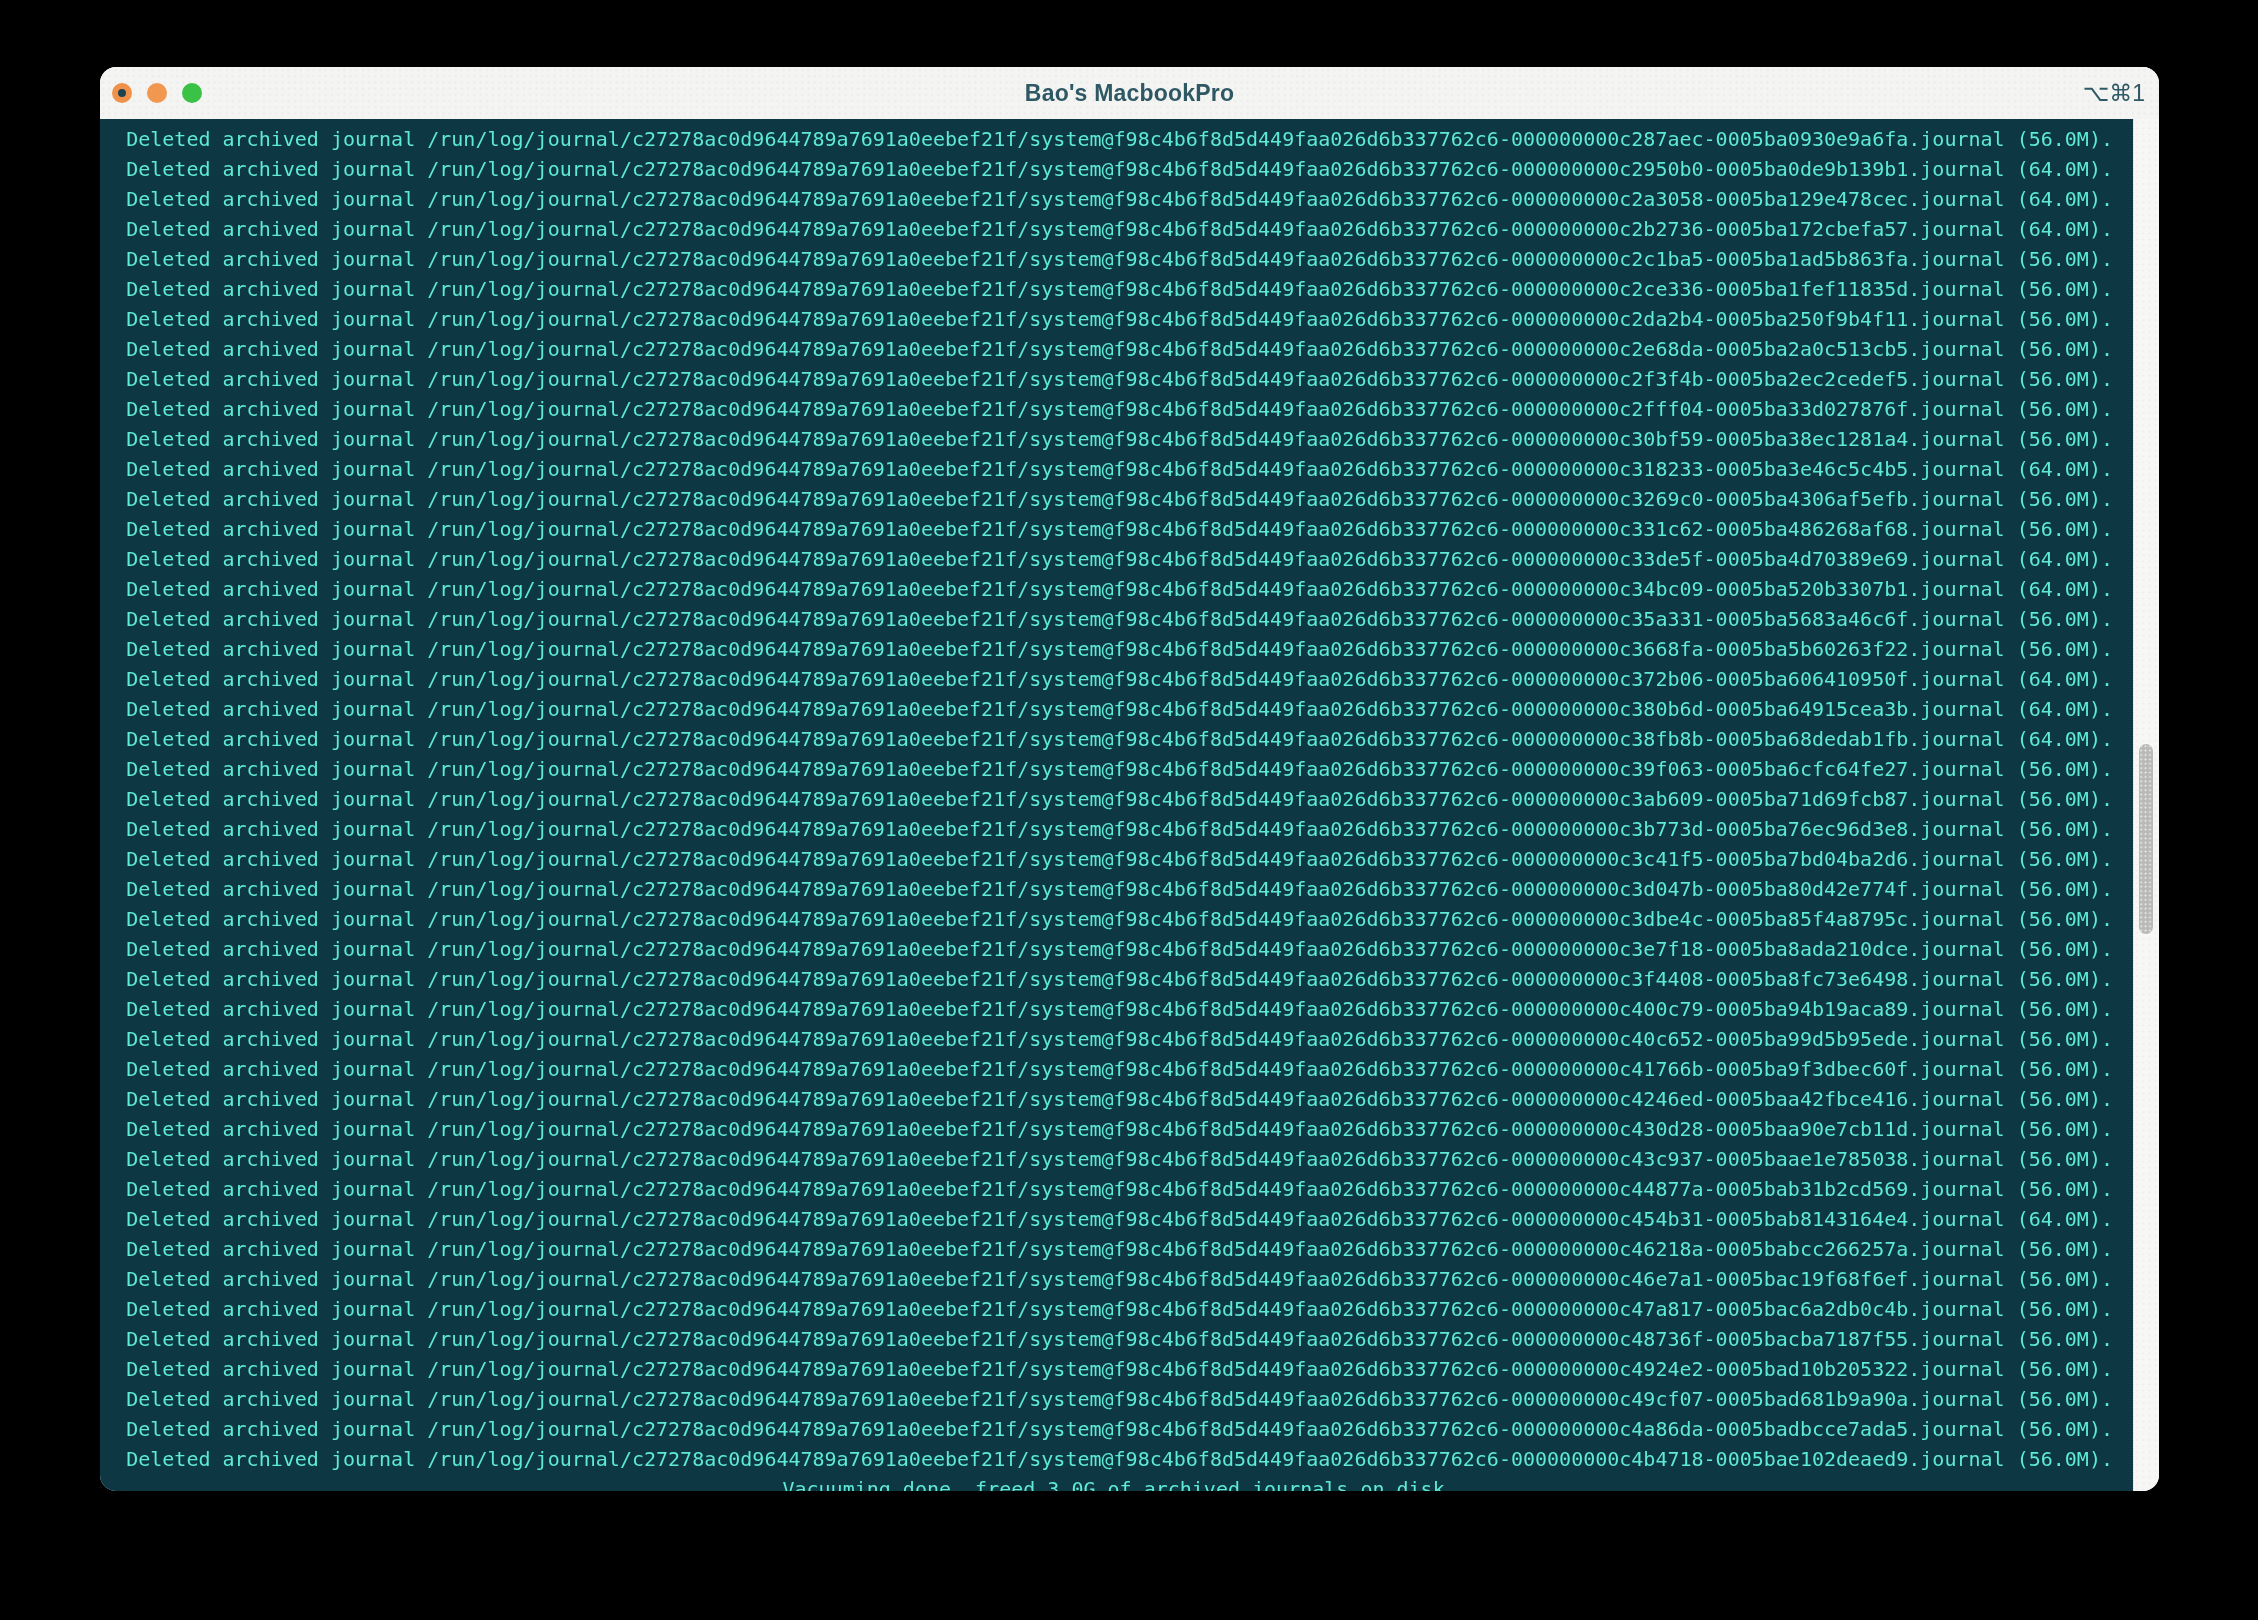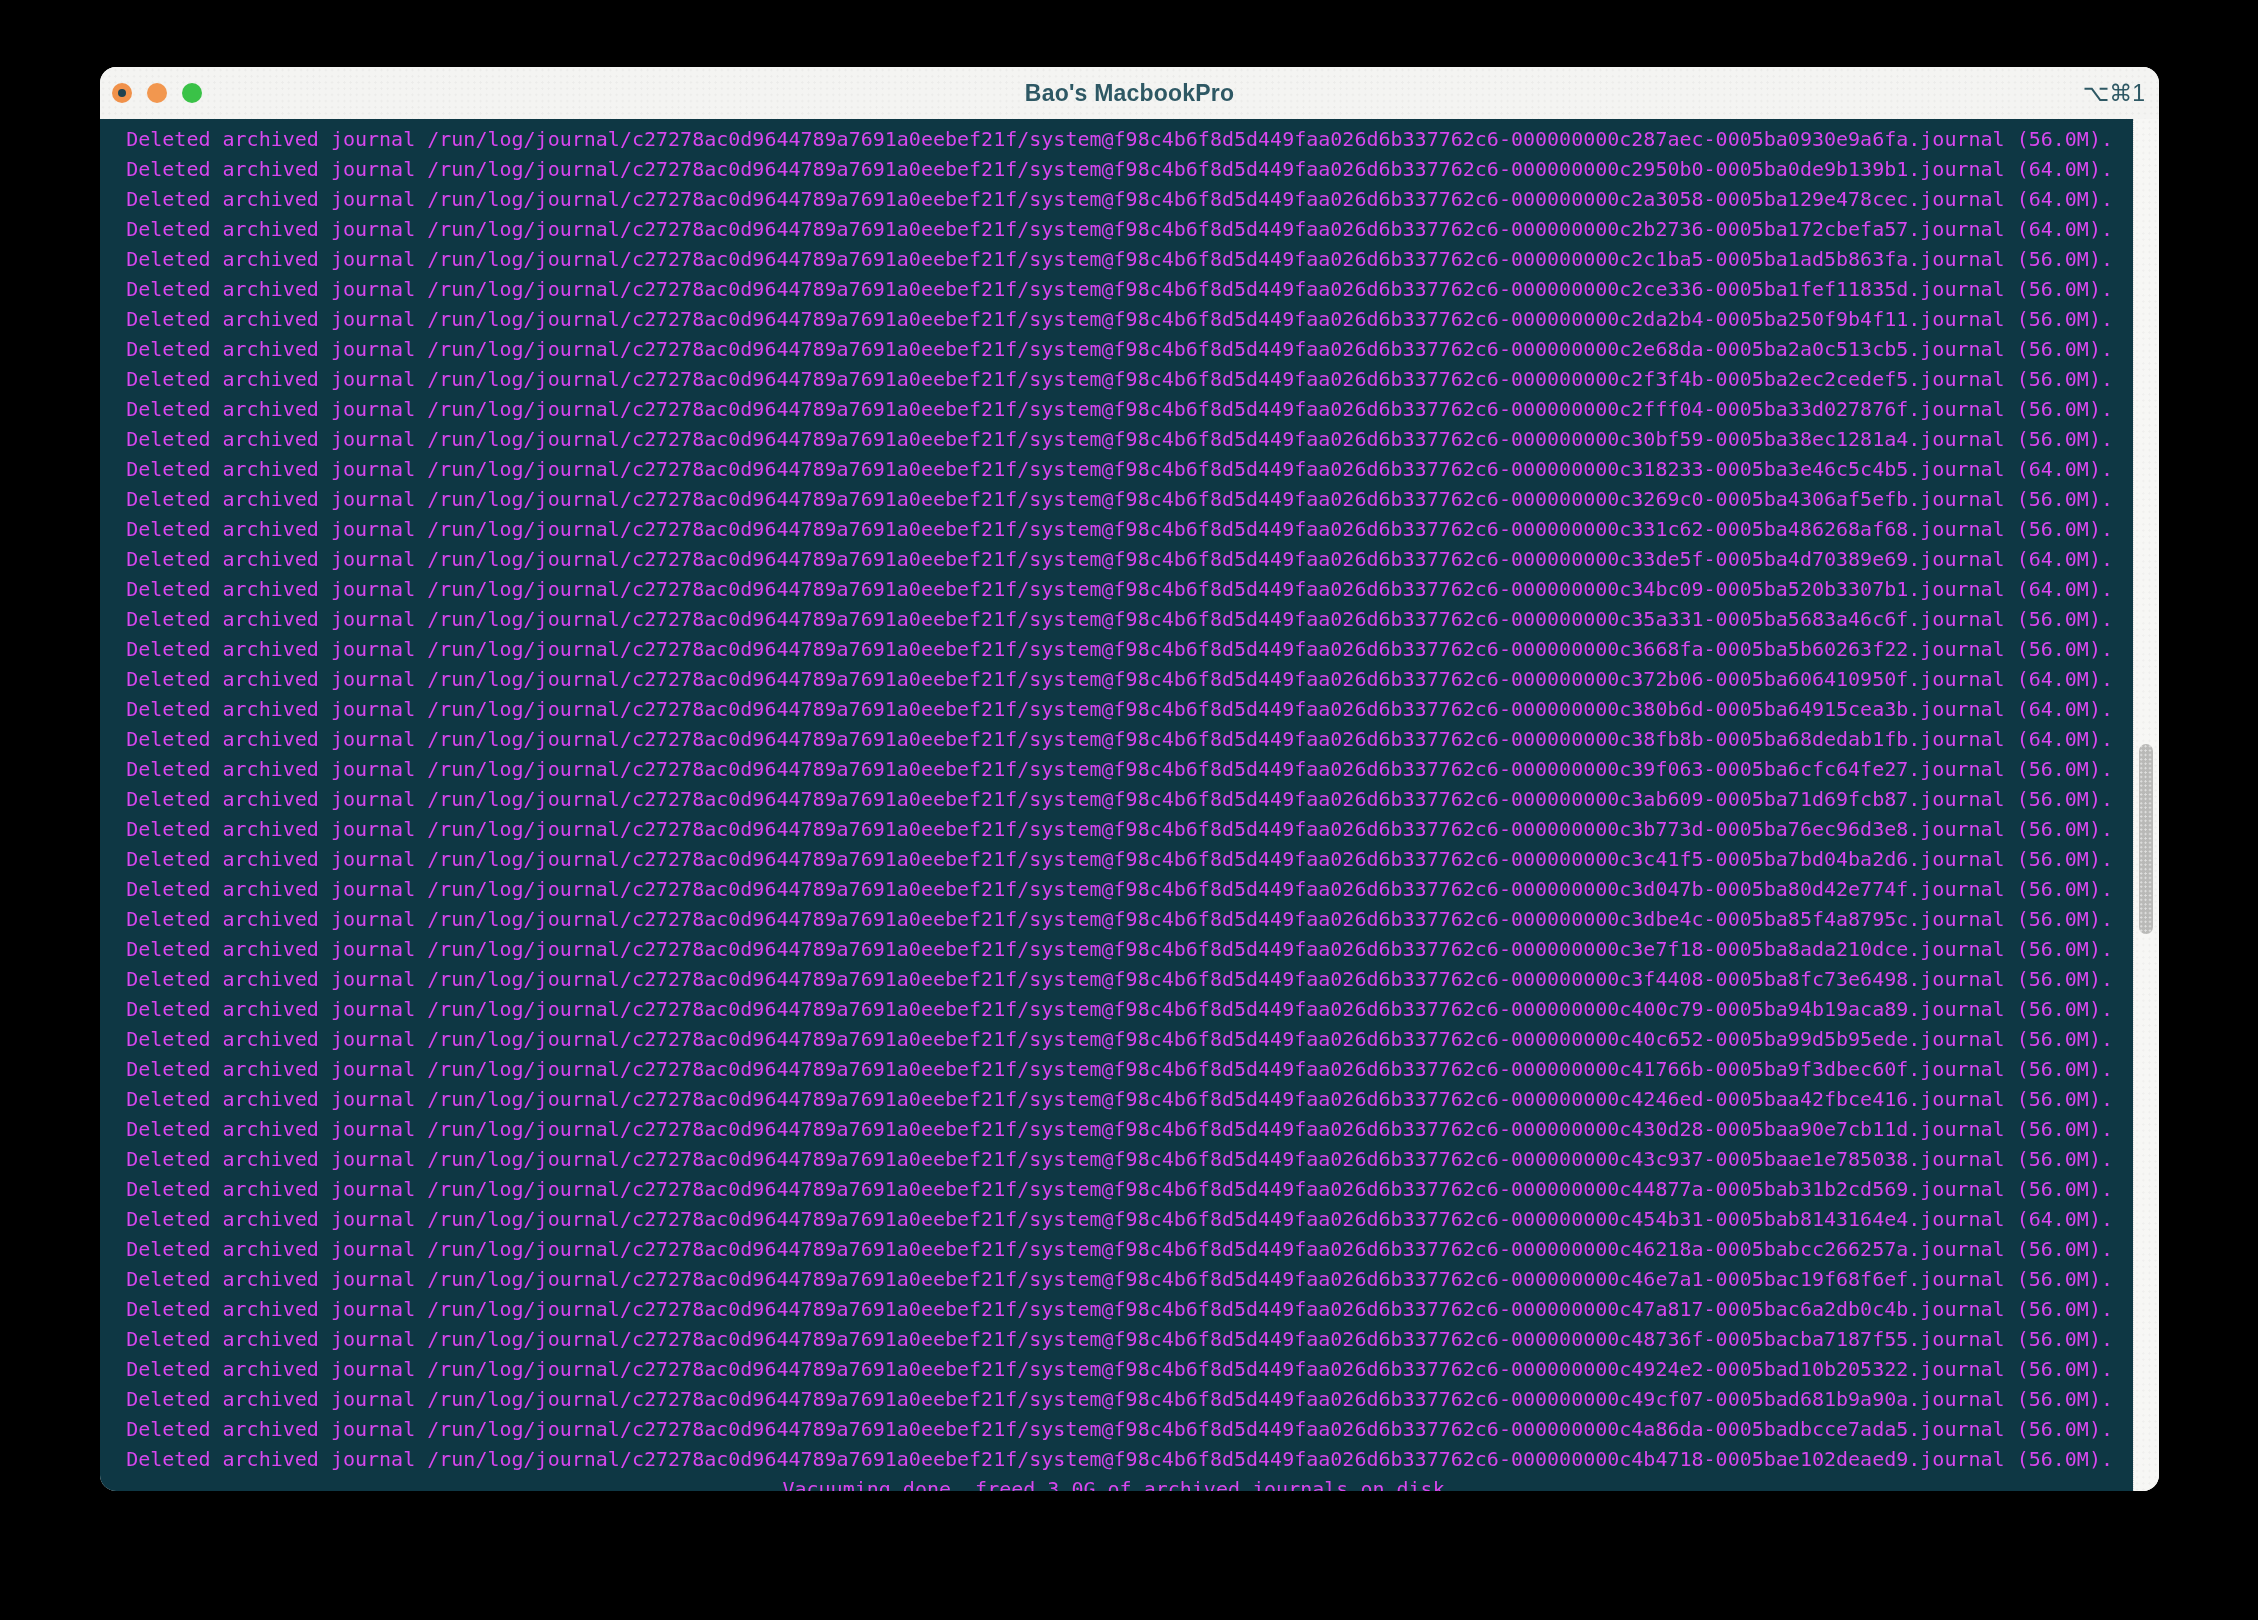--- a/index.html
+++ b/index.html
@@ -63,21 +63,21 @@
 
   .content {
     position: relative;
     height: 1372px;
     display: flex;
   }
   .term {
     margin: 0;
     flex: 1 1 auto;
     background: #0e3744;
-    color: #d946ef;
+    color: #5eead4;
     font-family: "DejaVu Sans Mono", monospace;
     font-size: 20px;
     line-height: 30px;
     padding: 5.3px 0 0 6.2px;
     white-space: pre;
     overflow: hidden;
   }
   .term div { height: 30px; }
 
   .gutter {

